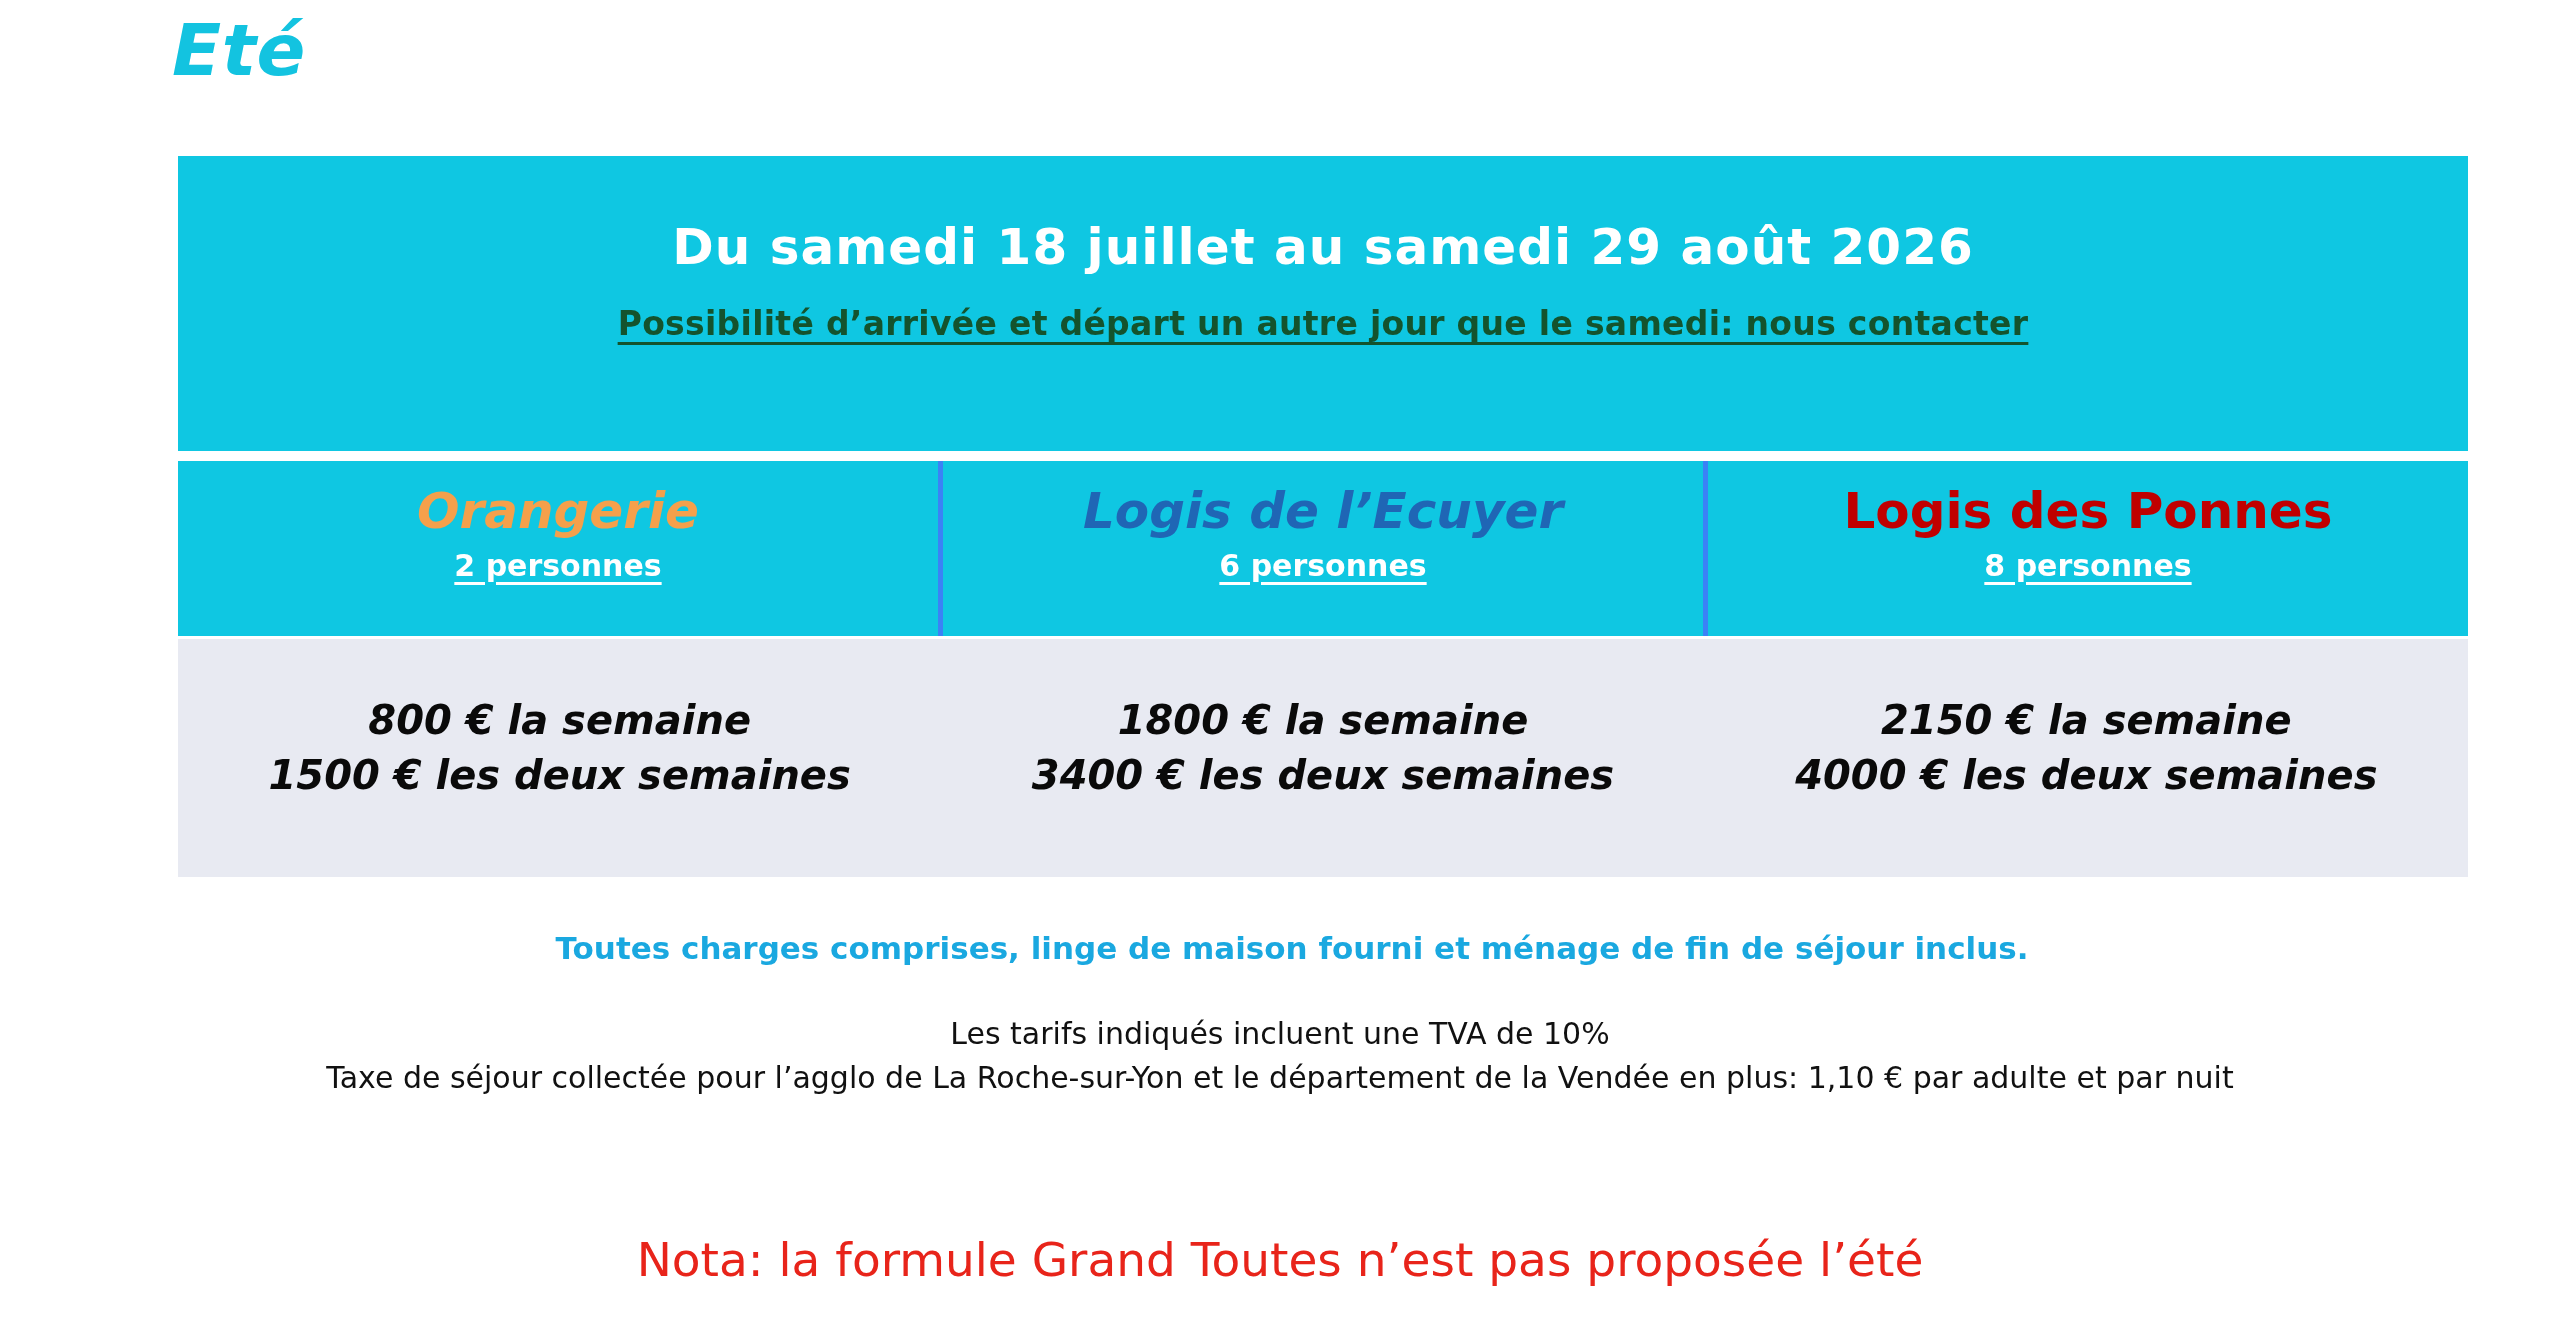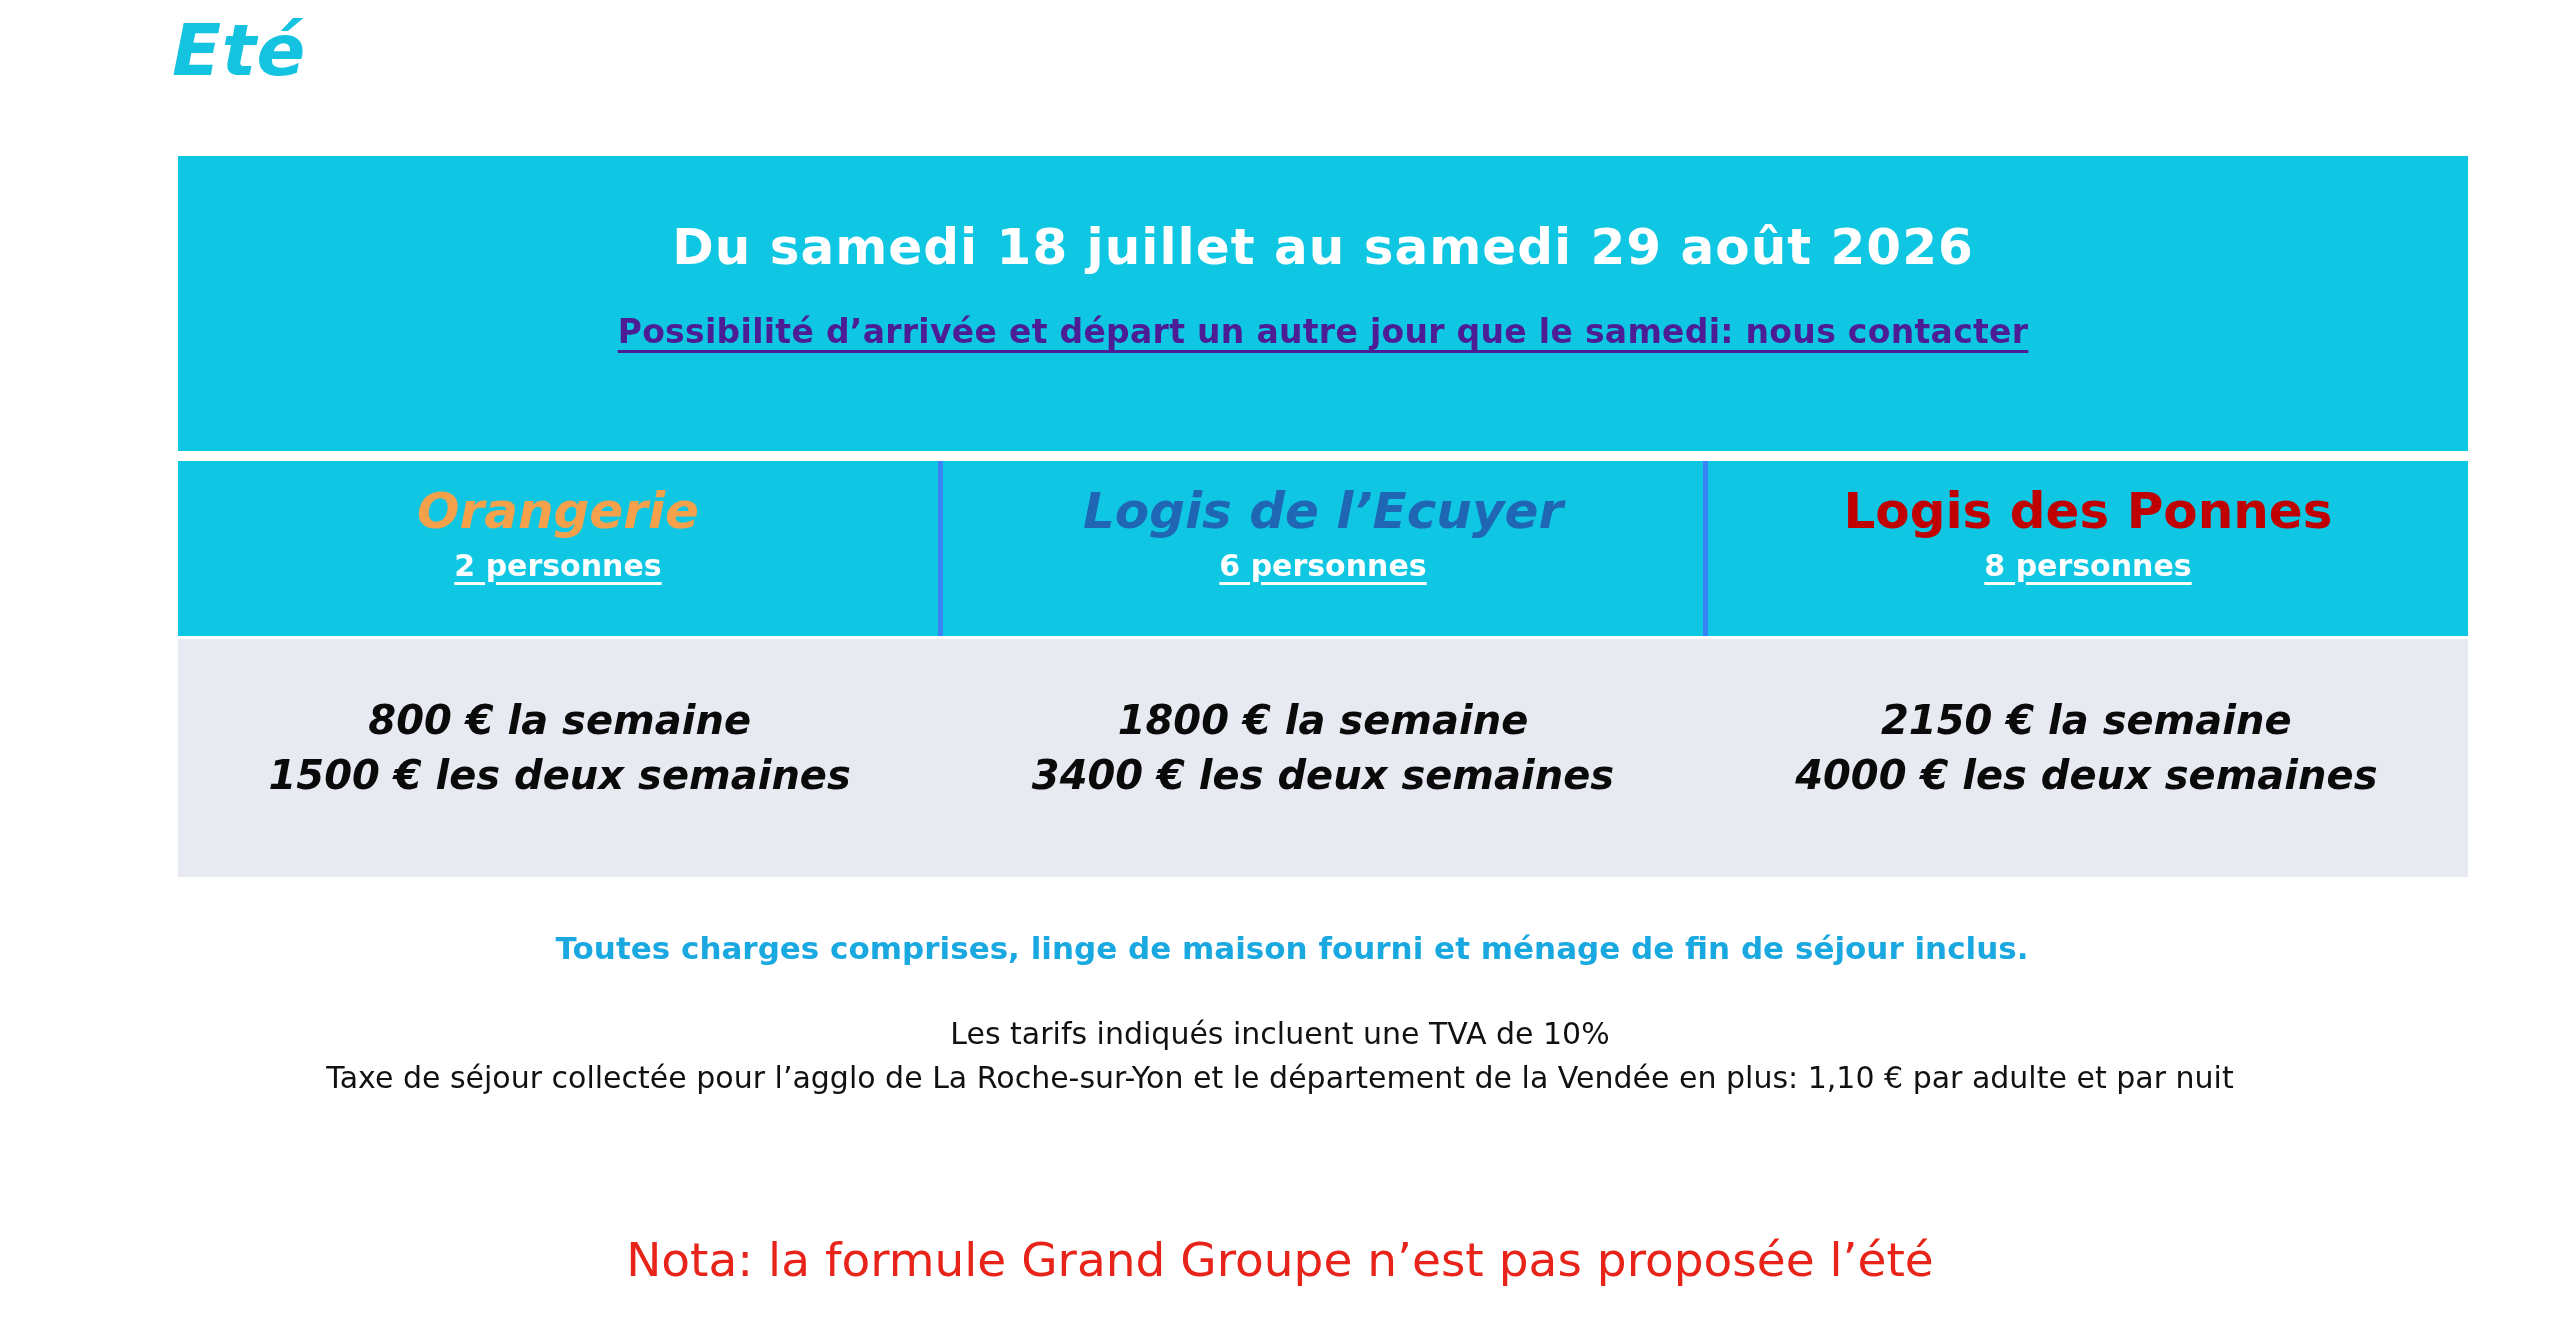--- a/index.html
+++ b/index.html
@@ -53,25 +53,25 @@
   }
   .period-dates {
     font-family: "DejaVu Sans", sans-serif;
     font-weight: bold;
     font-size: 50px;
     color: #ffffff;
     letter-spacing: 1px;
     white-space: nowrap;
   }
   .period-note {
-    margin-top: 36px;
+    margin-top: 28px;
     font-family: "DejaVu Sans", sans-serif;
     font-weight: bold;
     font-size: 33px;
-    color: #4c1d95;
+    color: #14532d;
     text-decoration: underline;
     text-underline-offset: 7px;
     letter-spacing: 0.3px;
     white-space: nowrap;
   }
 
   .gap-row { height: 10px; background: #ffffff; width: 100%; }
 
   .cols-row {
     display: flex;
@@ -228,13 +228,13 @@
 
 </div>
 
 <div class="note-included">Toutes charges comprises, linge de maison fourni et ménage de fin de séjour inclus.</div>
 
 <div class="tax-block">
   <div class="tax-line">Les tarifs indiqués incluent une TVA de 10%</div>
   <div class="tax-line">Taxe de séjour collectée pour l’agglo de La Roche-sur-Yon et le département de la Vendée en plus: 1,10 € par adulte et par nuit</div>
 </div>
 
-<div class="nota">Nota: la formule Grand Groupe n’est pas proposée l’été</div>
+<div class="nota">Nota: la formule Grand Toutes n’est pas proposée l’été</div>
 
 </body></html>

